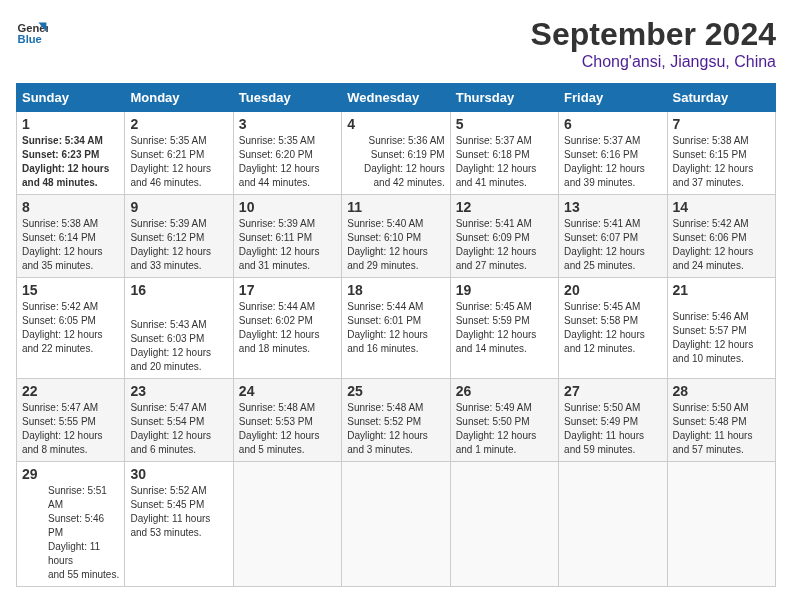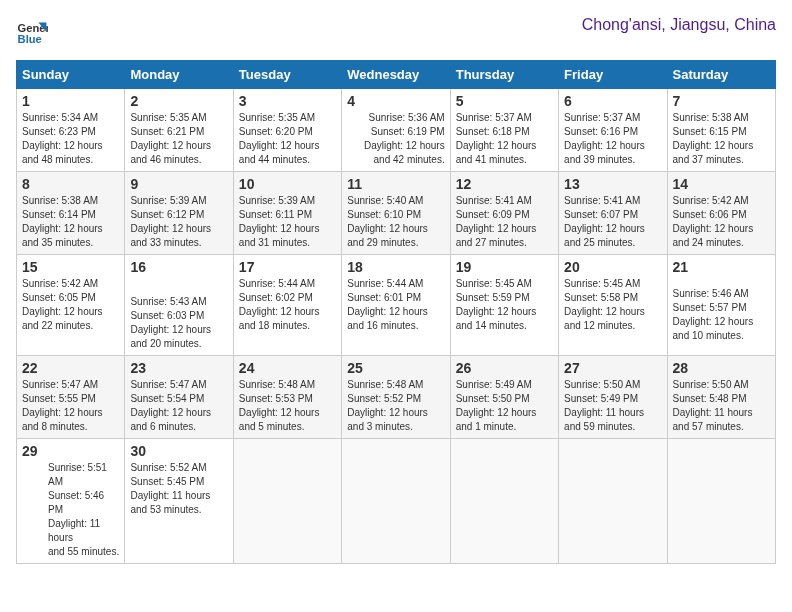--- a/index.html
+++ b/index.html
@@ -83,41 +83,42 @@
 
 <div class="header-area">
   <div class="logo">
     <svg class="logo-icon" viewBox="0 0 40 40">
       <text x="2" y="20" font-size="14" font-weight="bold" fill="#333">General</text>
       <text x="2" y="34" font-size="14" font-weight="bold" fill="#1a6faf">Blue</text>
       <polygon points="28,8 38,8 38,20" fill="#1a6faf"></polygon>
     </svg>
   </div>
   <div class="title-area">
+    <div class="month-title">September 2024</div>
     <div class="location-title">Chong'ansi, Jiangsu, China</div>
   </div>
 </div>
 
 <table class="calendar-table">
   <thead>
     <tr id="weekday-header">
     <th>Sunday</th>
         <th>Monday</th>
         <th>Tuesday</th>
         <th>Wednesday</th>
         <th>Thursday</th>
         <th>Friday</th>
         <th>Saturday</th>
       </tr>
   </thead>
   <tbody id="calendar-body">
   <tr>
         <td>
           <span class="day-number">1</span>
-          <div class="day-info" style="white-space: pre-line;">Sunrise: 5:34 AM
+          <div class="day-info" style="white-space: pre-line; font-weight: bold;">Sunrise: 5:34 AM
 Sunset: 6:23 PM
 Daylight: 12 hours
 and 48 minutes.</div>
         </td>
         <td>
           <span class="day-number">2</span>
           <div class="day-info" style="white-space: pre-line;">Sunrise: 5:35 AM
 Sunset: 6:21 PM
 Daylight: 12 hours
 and 46 minutes.</div>

